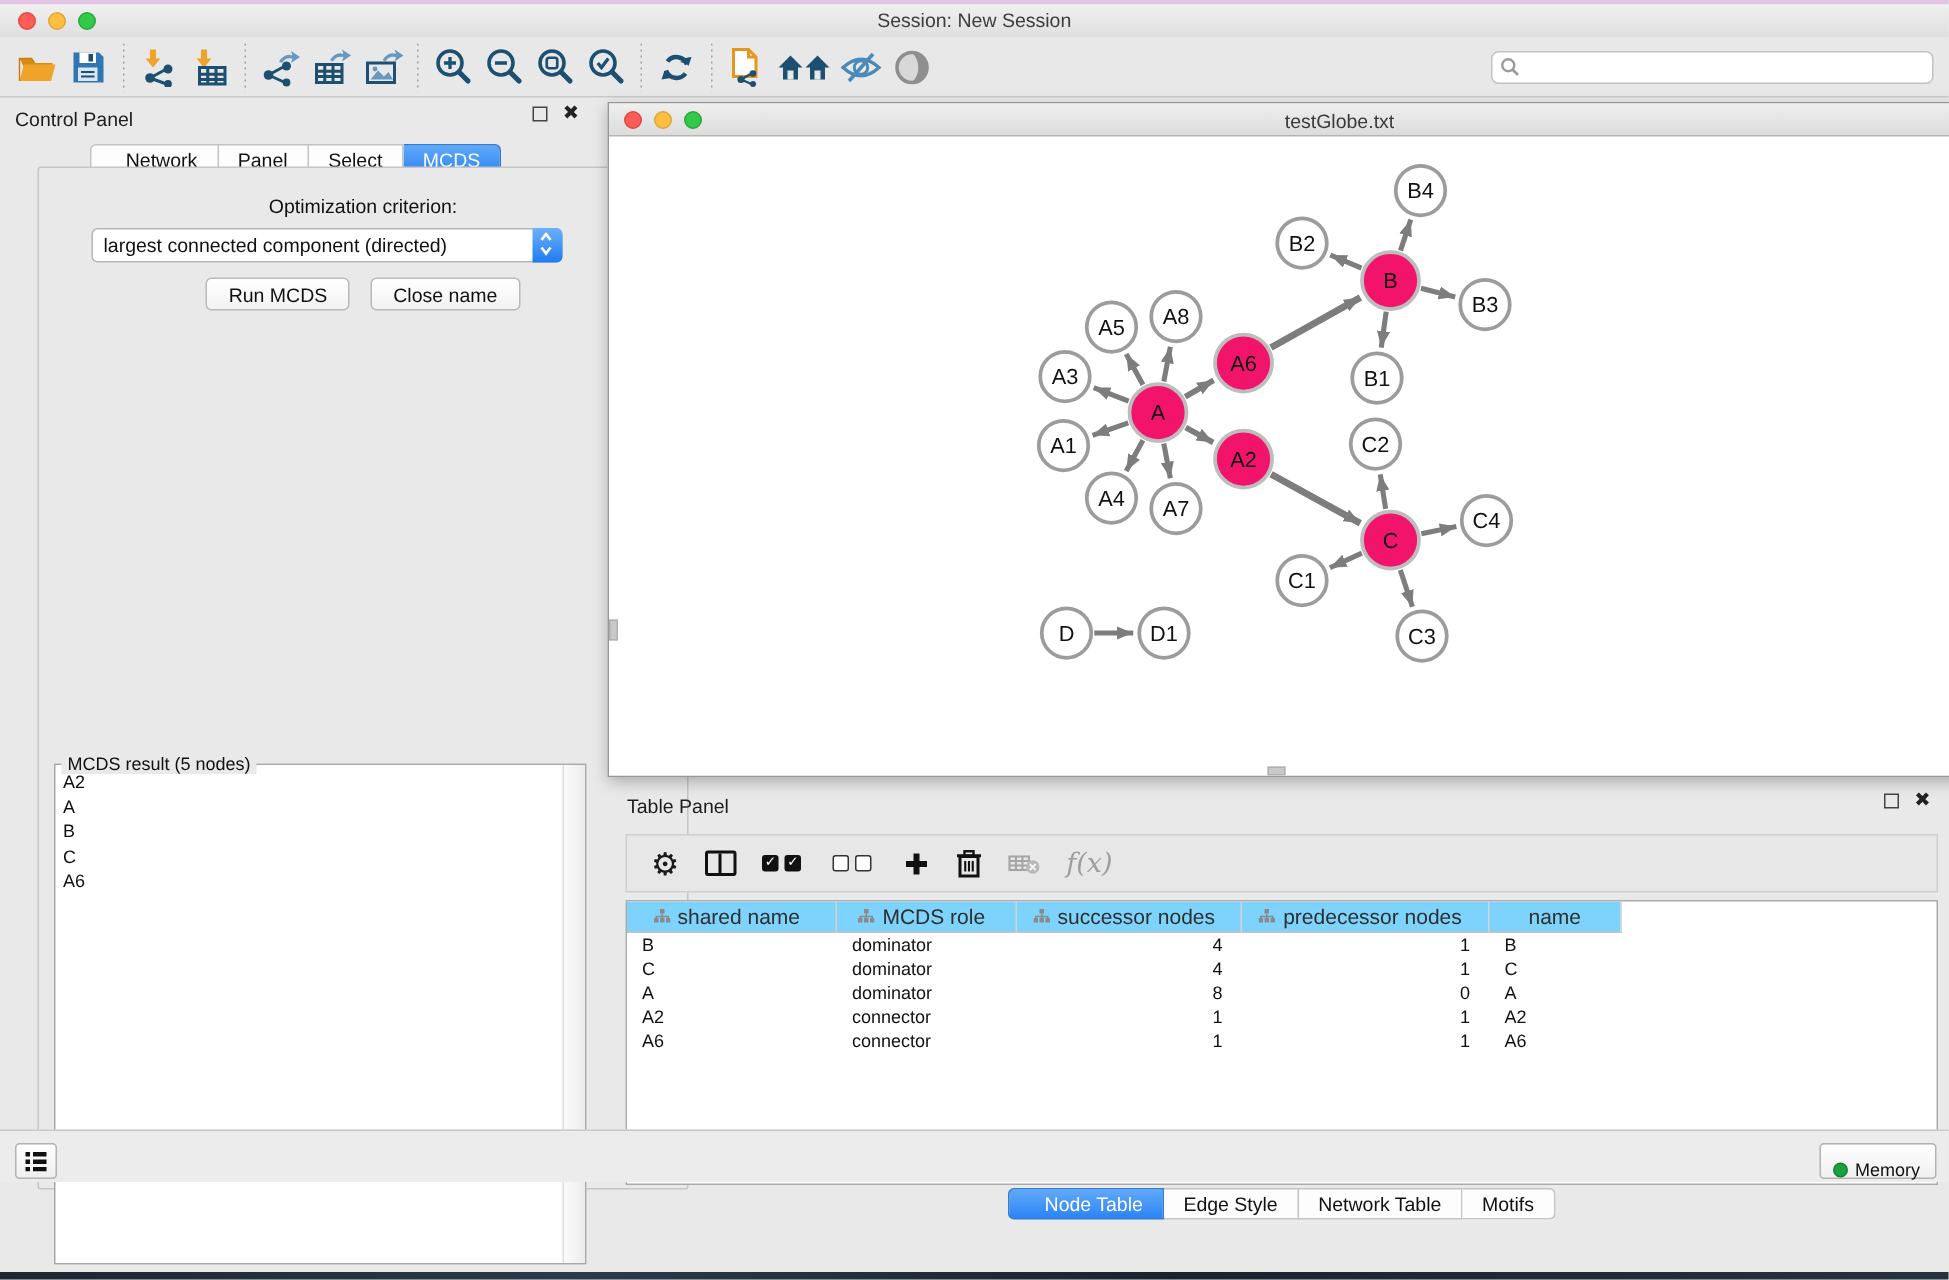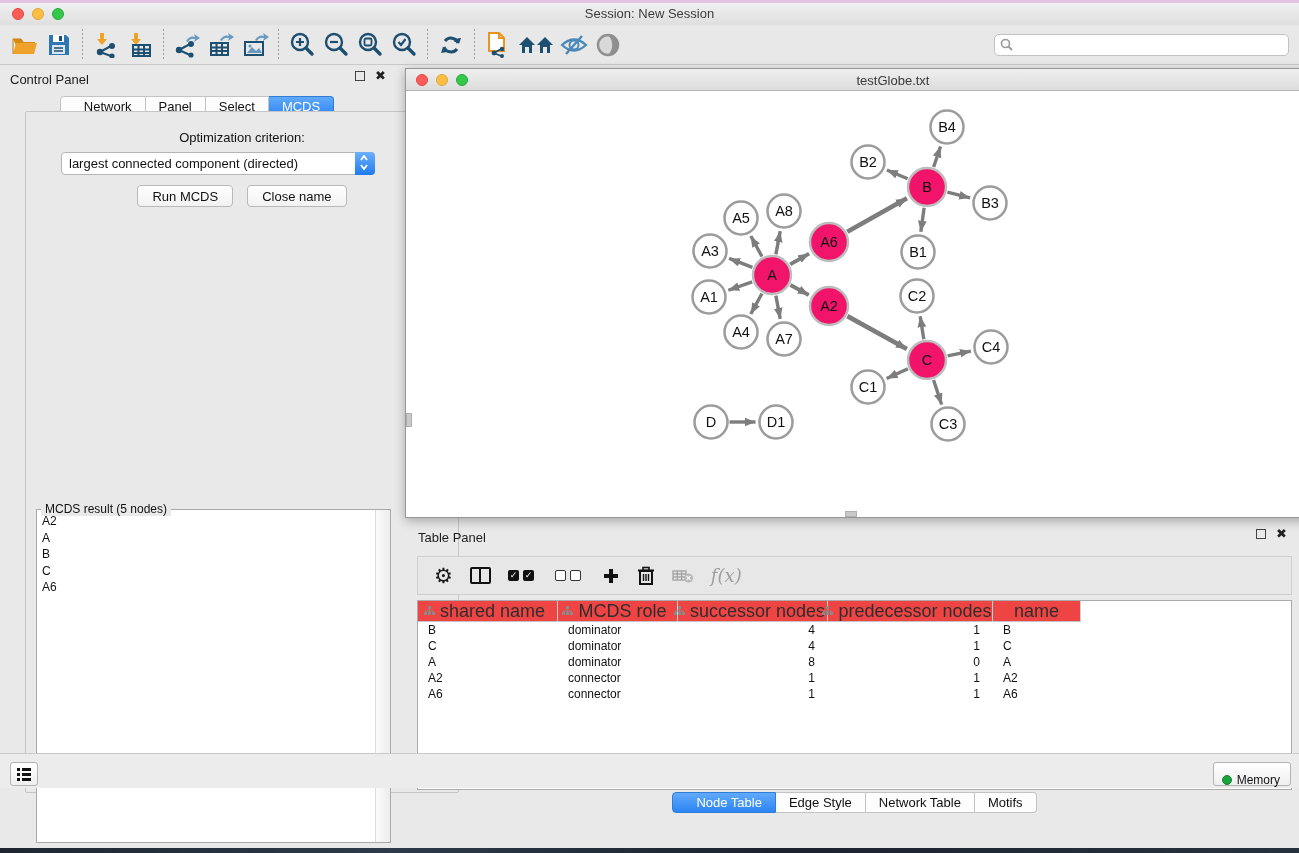--- a/index.html
+++ b/index.html
@@ -94,23 +94,23 @@
   .split-ic:before { content:""; position:absolute; left:50%; top:0; bottom:0; width:2px; background:#111; transform:translateX(-50%); }
   .cb { width:11px; height:11px; display:inline-block; margin-right:4px; position:relative; }
   .cb.checked { background:#111; border-radius:2px; }
   .cb.checked:after { content:"✓"; color:#fff; font-size:9px; position:absolute; left:2px; top:0px; font-family:"DejaVu Sans",sans-serif;}
   .cb.empty { border:1.6px solid #333; border-radius:2px; background:#fff; }
   .fx { font-family:"DejaVu Serif", serif; font-style:italic; font-size:18px; color:#9e9e9e; }
 
   #tp-table { position:absolute; left:7px; top:77px; width:875px; height:190px; background:#fff;
     border:1px solid #ababab; overflow:hidden; }
   #tp-header { display:flex; height:21px; }
-  .th { background:#ef4444; border-right:1px solid #d2d2d2; border-bottom:1px solid #c2c2c2;
+  .th { background:#7dd3fc; border-right:1px solid #d2d2d2; border-bottom:1px solid #c2c2c2;
     display:flex; align-items:center; justify-content:center; gap:5px;
-    font-size:18px; color:#2e2e2e; }
+    font-size:14px; color:#2e2e2e; }
   .tree-ic { flex:0 0 auto; margin-left:-6px; }
   .tr { display:flex; height:16px; }
   .td { font-size:12px; color:#111; line-height:16px; padding:0 10px; white-space:nowrap; overflow:hidden; }
   .td.num { text-align:right; padding-right:13px; }
 
   #tp-tabs { position:absolute; left:0; top:269px; width:100%; display:flex; justify-content:center; }
   #tp-tabs .tab { font-size:13px; }
 
   
   #statusbar { position:absolute; left:0; top:750px; width:100%; height:35px;

